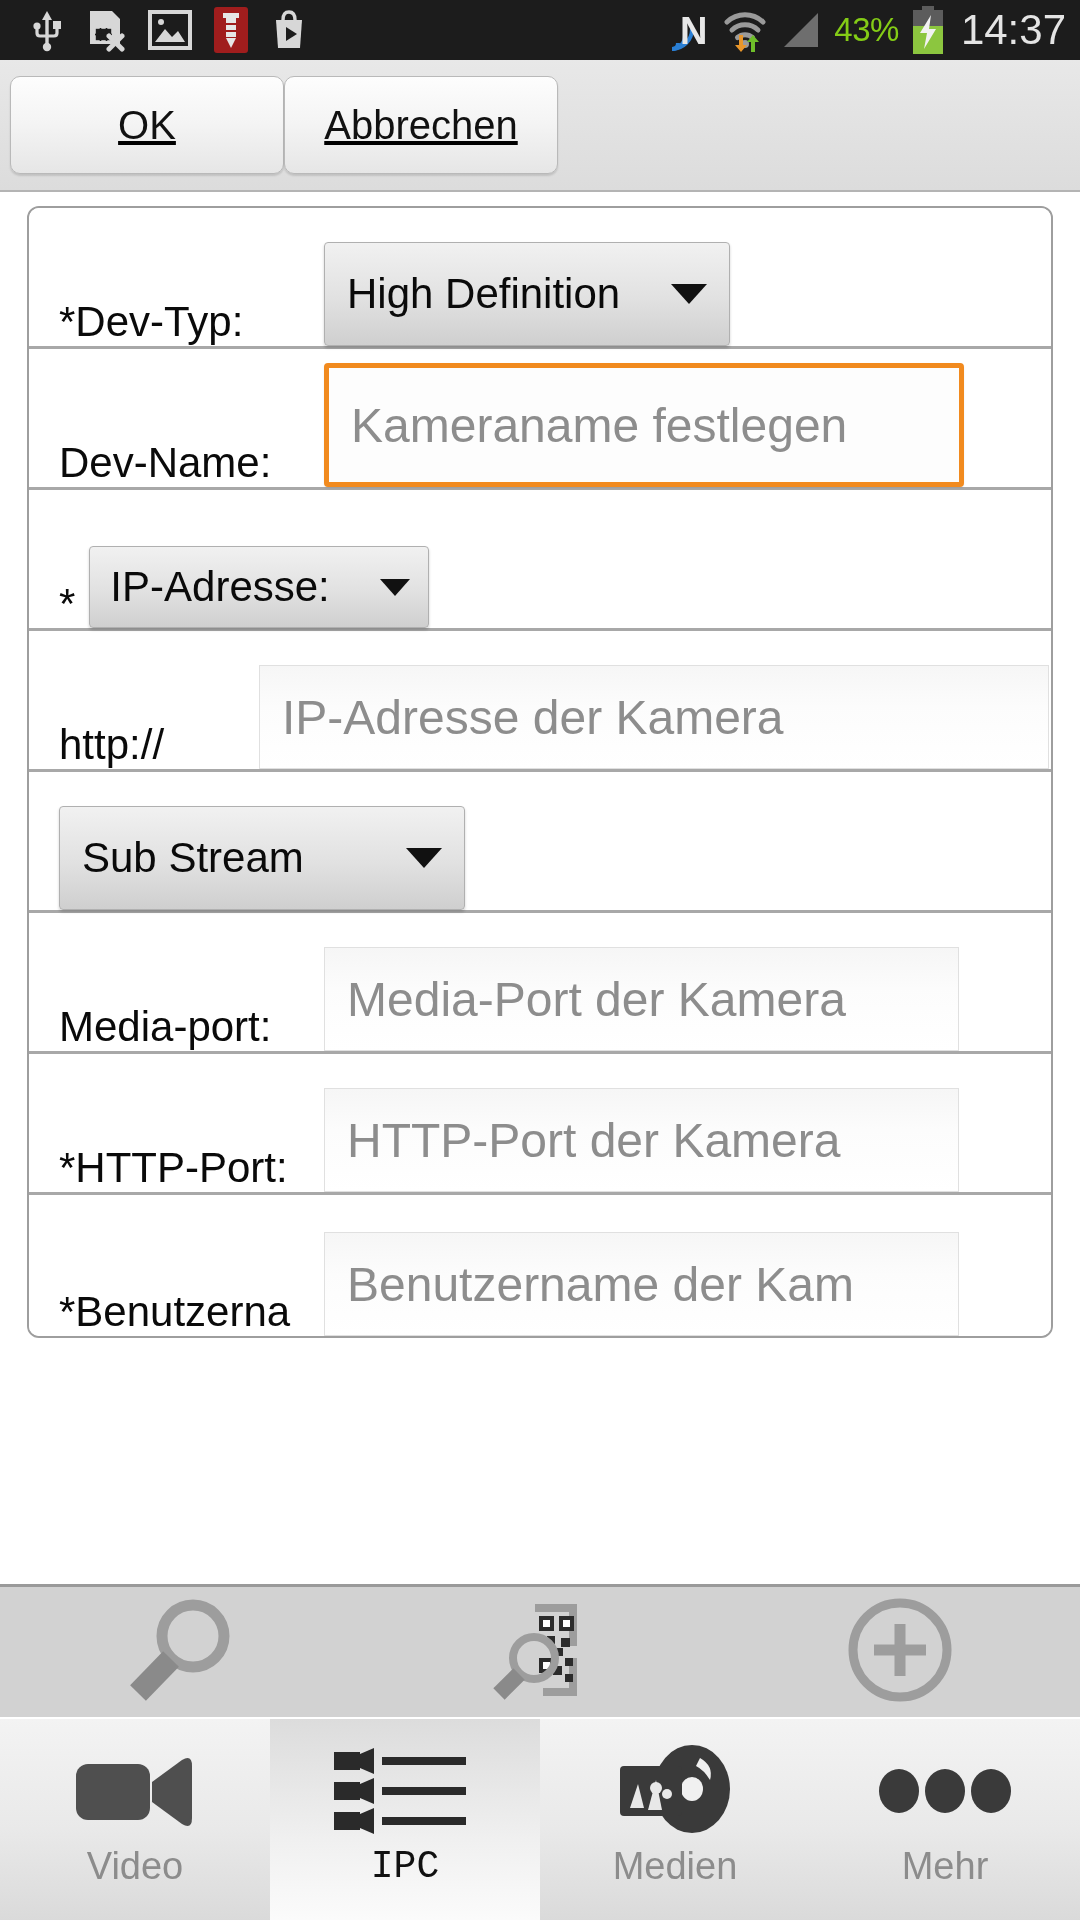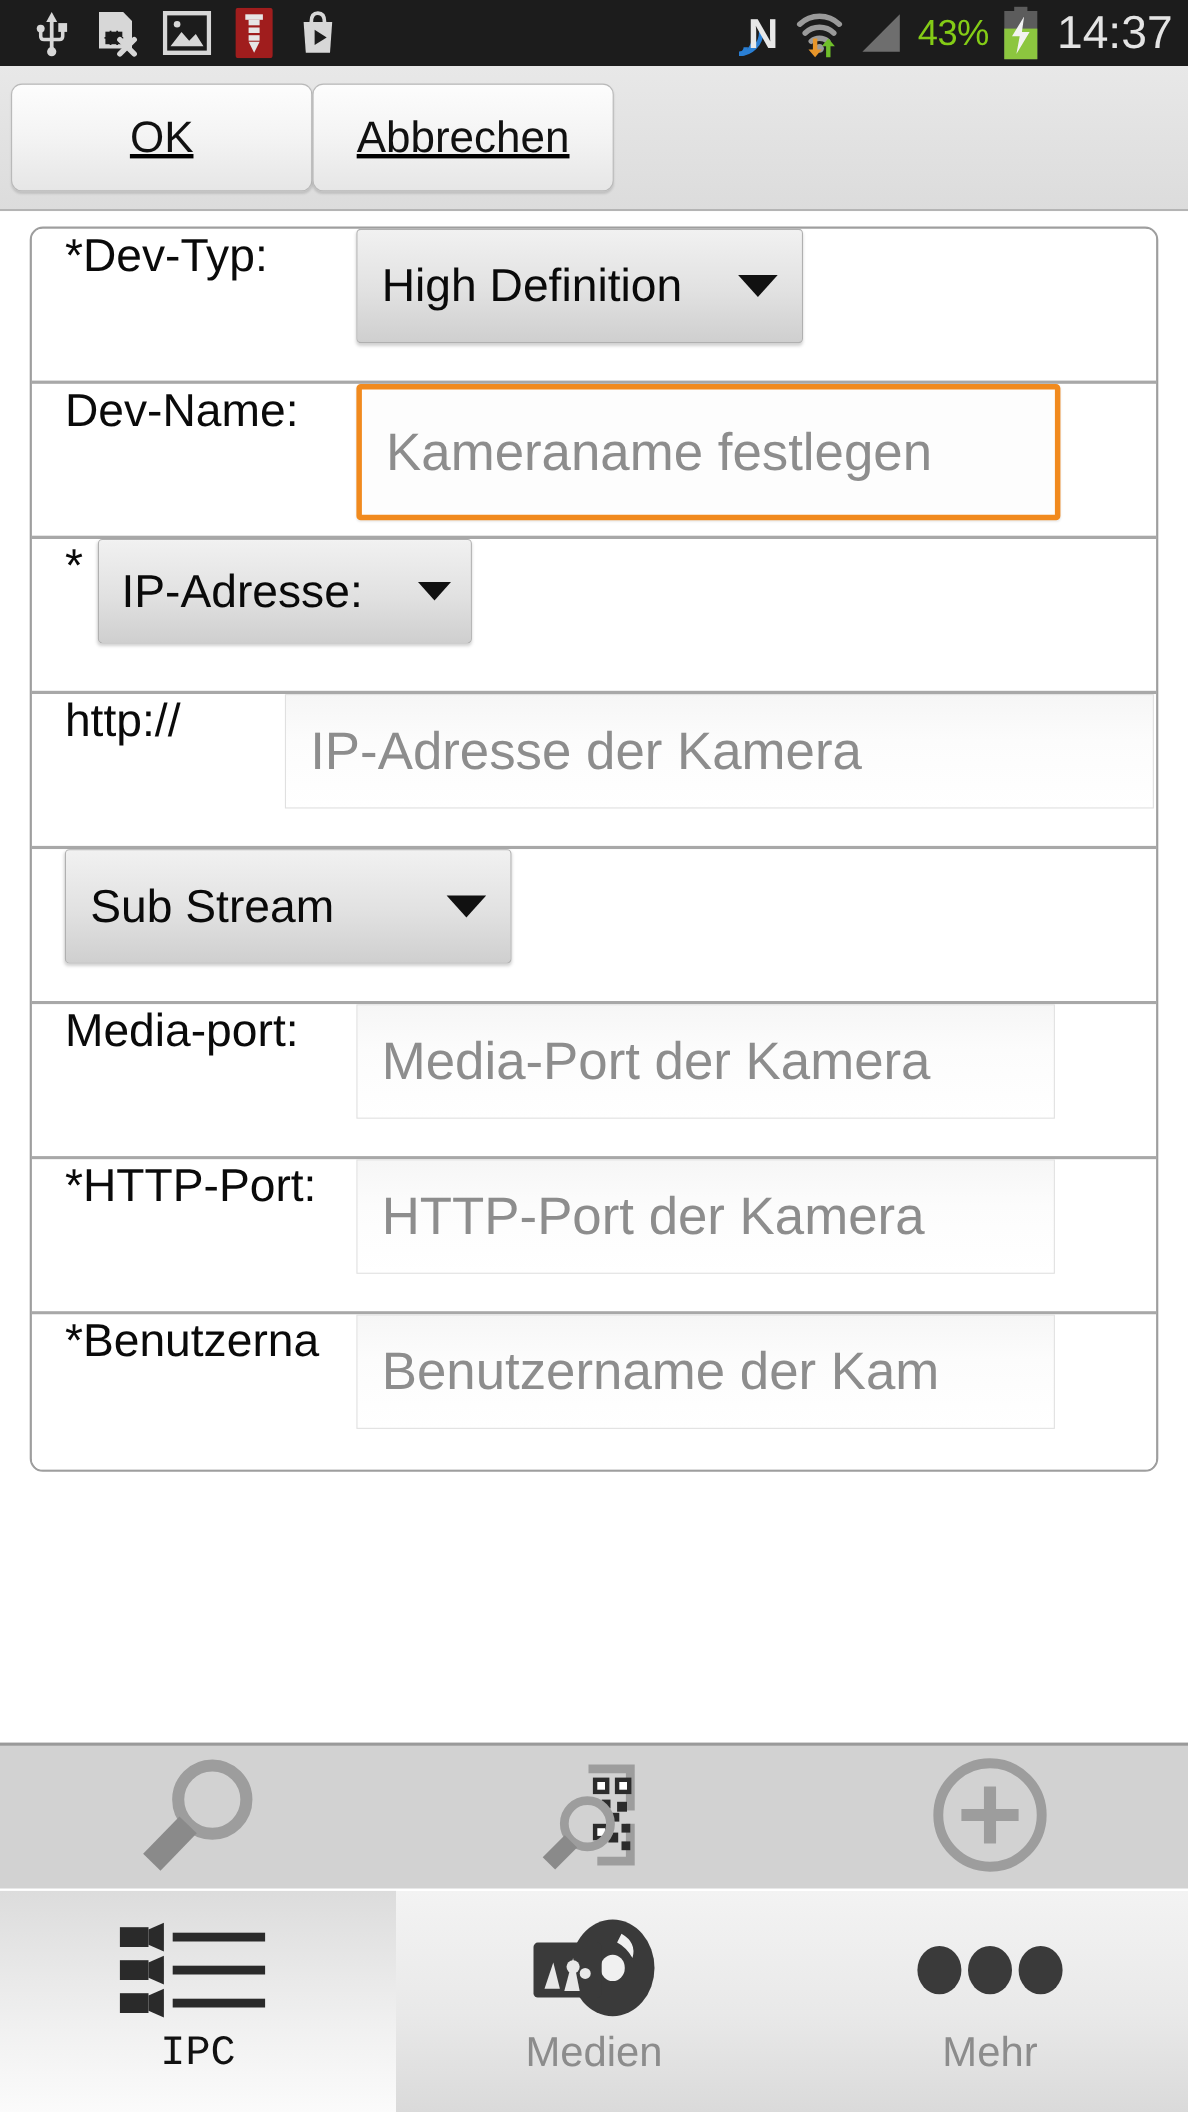--- a/index.html
+++ b/index.html
@@ -81,21 +81,21 @@
     position: relative;
   }
   .card {
     border: 2px solid #9e9e9e;
     border-radius: 12px;
     background: #ffffff;
     overflow: hidden;
   }
   .row {
     display: flex;
-    align-items: flex-start;
+    align-items: flex-end;
     height: 141px;
     border-bottom: 3px solid #a8a8a8;
     padding-left: 30px;
     background: #fff;
   }
   .row:last-child { border-bottom: none; }
 
   .lbl {
     font-size: 42px;
     color: #0a0a0a;
@@ -111,21 +111,21 @@
     border-radius: 4px;
     box-shadow: 0 2px 3px rgba(0,0,0,0.18);
     display: flex;
     align-items: center;
     justify-content: space-between;
     padding: 0 22px 0 22px;
     height: 104px;
     cursor: pointer;
   }
   .spinner-big { width: 406px; }
-  .spinner-small { width: 340px; height: 95px; padding: 0 18px 0 20px; }
+  .spinner-small { width: 340px; height: 82px; padding: 0 18px 0 20px; }
   .spinner-txt {
     font-size: 42px;
     color: #0a0a0a;
     white-space: nowrap;
   }
   .caret {
     width: 0; height: 0;
     border-left: 18px solid transparent;
     border-right: 18px solid transparent;
     border-top: 20px solid #111;
@@ -433,20 +433,29 @@
           <line x1="55" y1="28" x2="55" y2="80" stroke="#9d9d9d" stroke-width="11"></line>
           <line x1="29" y1="54" x2="81" y2="54" stroke="#9d9d9d" stroke-width="11"></line>
         </svg>
       </span>
     </div>
 
   </div>
 
   <div class="tabbar">
 
+    <div class="tab">
+      <div class="tab-ico">
+        <svg width="130" height="86" viewBox="0 0 130 86">
+          <rect x="6" y="16" width="74" height="56" rx="12" fill="#4f4f4f"></rect>
+          <path d="M82 34 L112 12 Q122 6 122 18 V70 Q122 82 112 76 L82 54 Z" fill="#4f4f4f"></path>
+        </svg>
+      </div>
+      <div class="tab-lbl">Video</div>
+    </div>
 
     <div class="tab active">
       <div class="tab-ico">
         <svg width="150" height="90" viewBox="0 0 150 90">
           <g fill="#2a2a2a">
             <rect x="4" y="6" width="26" height="18"></rect>
             <path d="M30 8 L44 2 V28 L30 22 Z"></path>
             <rect x="52" y="11" width="84" height="8"></rect>
 
             <rect x="4" y="36" width="26" height="18"></rect>

